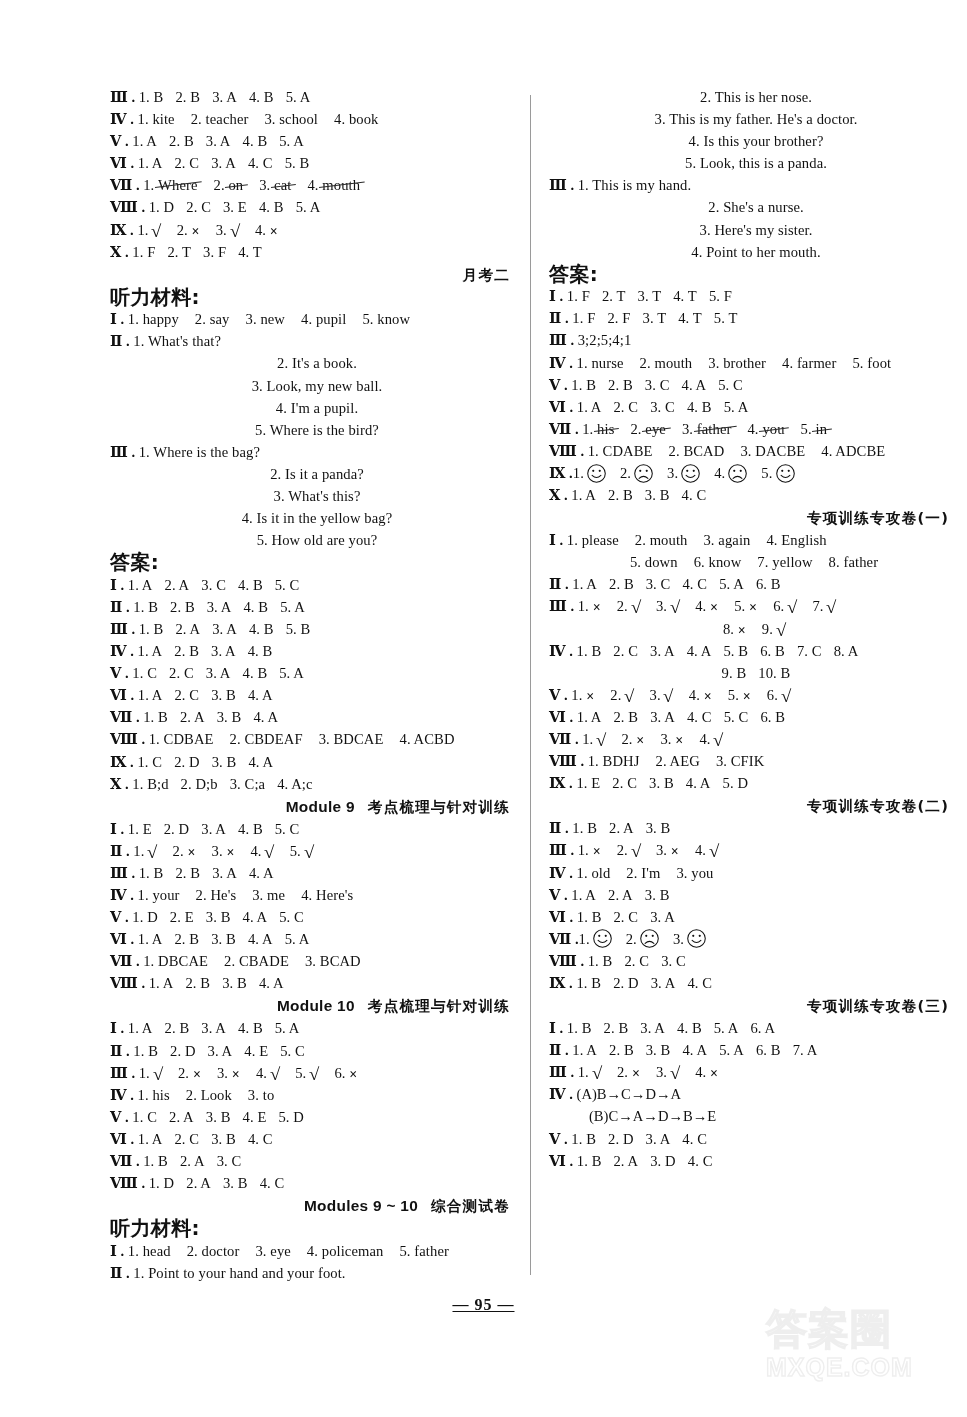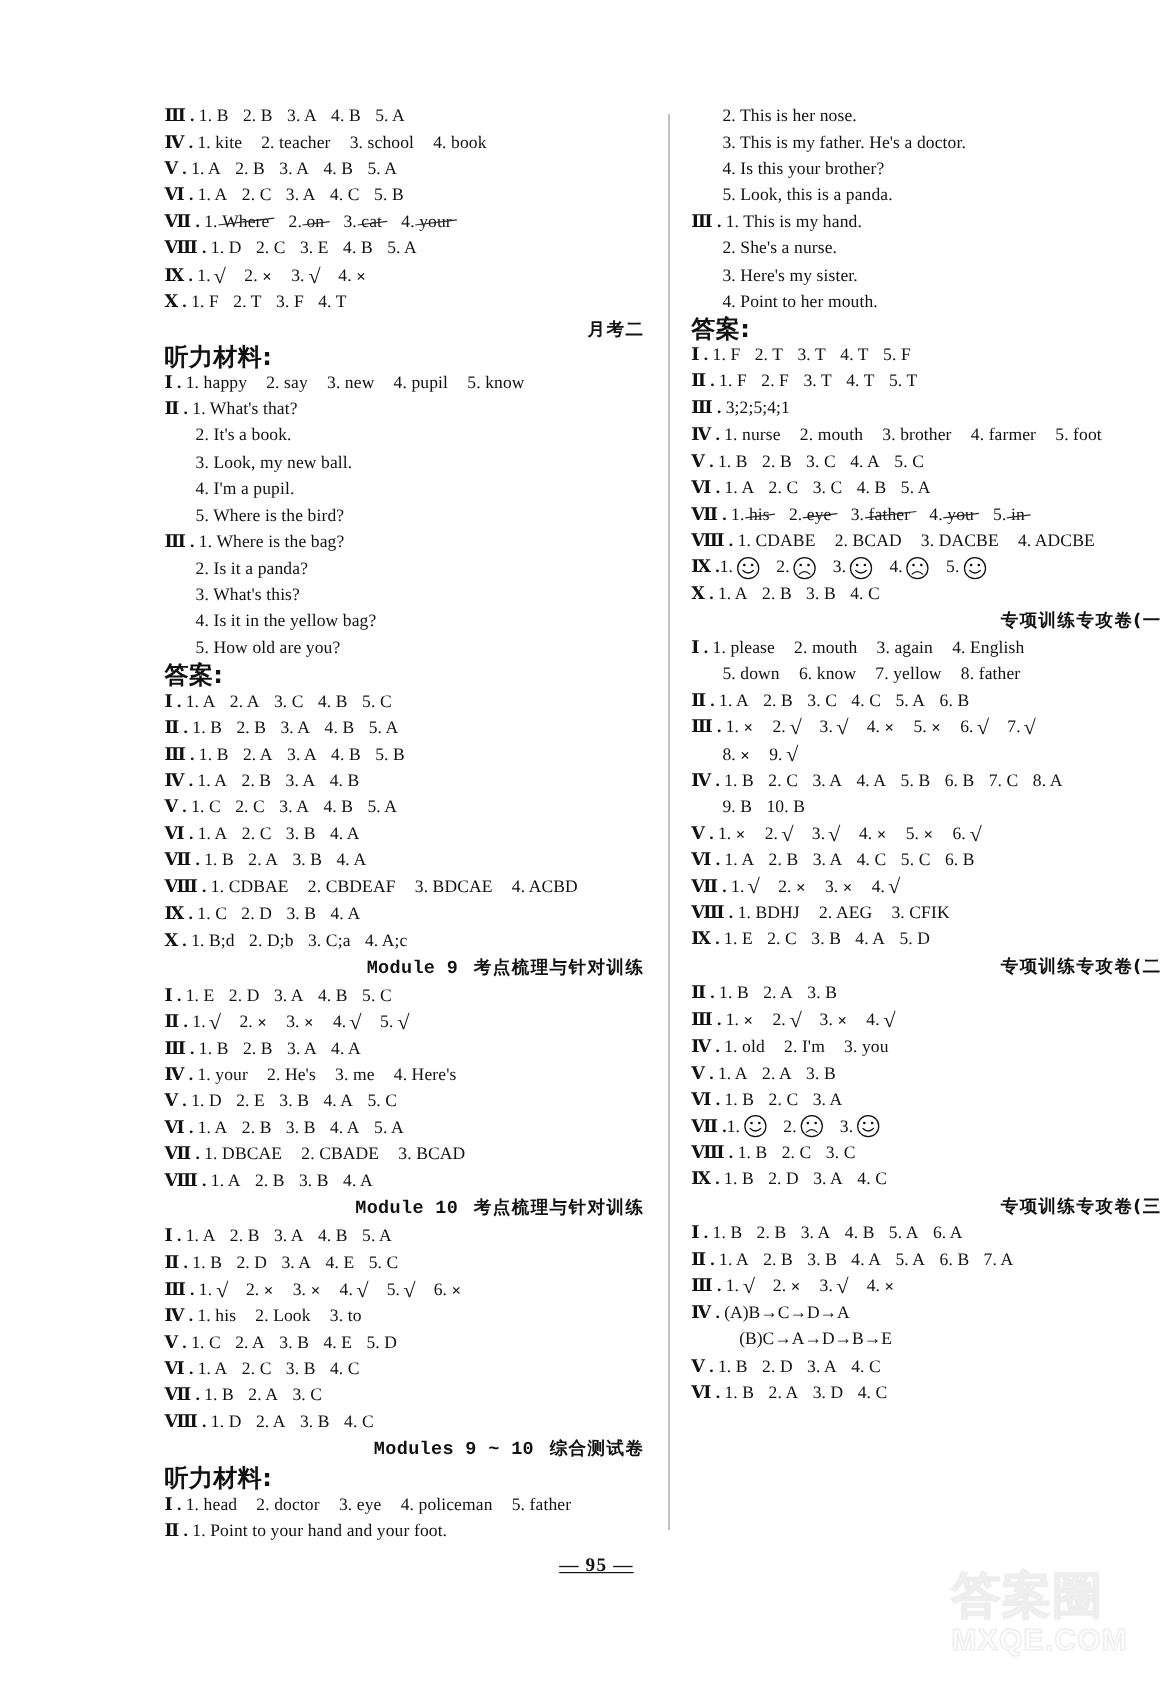--- a/index.html
+++ b/index.html
@@ -1,59 +1,59 @@
 <!DOCTYPE html>
 <html><head>
 <meta charset="utf-8">
 <style>
   html,body{margin:0;padding:0;background:#ffffff;}
   body{
     width:967px;height:1417px;position:relative;overflow:hidden;
     font-family:"Liberation Serif","DejaVu Serif",serif;
     color:#111;
   }
-  .page{position:absolute;inset:0;margin-left:27px;}
+  .page{position:absolute;inset:0;}
 
   
   .divider{
     position:absolute;left:530px;top:95px;width:1px;height:1180px;
     background:#9a9a9a;
   }
 
   
   .col{position:absolute;top:86px;width:400px;}
   .col-left{left:110px;}
   .col-right{left:549px;}
 
   
   .ln{
     font-size:14.6px;line-height:22.1px;white-space:nowrap;
     letter-spacing:.1px;
   }
-  .ln.indent{padding-left:26px;}
+  .ln.indent{padding-left:26px;text-align:center;}
   .ln.indent2{padding-left:40px;}
 
   .rn{font-weight:600;letter-spacing:0;}
   .it{display:inline-block;margin-right:12px;}
   .it-w{display:inline-block;margin-right:16px;}
 
   
   .heading{
     text-align:right;font-weight:bold;font-size:15.2px;line-height:23px;
     letter-spacing:.3px;
   }
   .cnhead{
     font-family:"DejaVu Sans","Liberation Sans",sans-serif;
     font-weight:bold;font-size:20px;line-height:22.5px;letter-spacing:.4px;
   }
   .heading .cn{
     font-family:"DejaVu Sans","Liberation Sans",sans-serif;
     font-size:14.6px;letter-spacing:1.2px;
   }
-  .heading .en{font-family:Liberation Mono, monospace;font-size:15.4px;}
+  .heading .en{font-family:Liberation Sans, sans-serif;font-size:15.4px;}
   .gap{display:inline-block;width:13px;}
 
   
   .mk{display:inline-block;font-size:15px;line-height:1;vertical-align:-1px;}
   .tick{font-weight:600;transform:scale(1.25,1.15);display:inline-block;}
   .cross{font-weight:700;font-size:14px;}
 
   
   .faces{display:flex;align-items:center;gap:0;}
   .face-wrap{display:inline-flex;align-items:center;margin-right:13px;}
@@ -99,21 +99,21 @@
 <div class="page">
 
   <div class="divider"></div>
 
   <div class="col col-left">
     <div>
         <div class="ln"><span class="rn">Ⅲ . </span><span class="it">1. B</span><span class="it">2. B</span><span class="it">3. A</span><span class="it">4. B</span><span class="it">5. A</span></div>
         <div class="ln"><span class="rn">Ⅳ . </span><span class="it-w">1. kite</span><span class="it-w">2. teacher</span><span class="it-w">3. school</span><span class="it-w">4. book</span></div>
         <div class="ln"><span class="rn">Ⅴ . </span><span class="it">1. A</span><span class="it">2. B</span><span class="it">3. A</span><span class="it">4. B</span><span class="it">5. A</span></div>
         <div class="ln"><span class="rn">Ⅵ . </span><span class="it">1. A</span><span class="it">2. C</span><span class="it">3. A</span><span class="it">4. C</span><span class="it">5. B</span></div>
-        <div class="ln"><span class="rn">Ⅶ . </span><span class="it-w"><span>1.  </span><span class="fill">Where</span></span><span class="it-w"><span>2. </span><span class="fill">on</span></span><span class="it-w"><span>3. </span><span class="fill">cat</span></span><span class="it-w"><span>4. </span><span class="fill">your</span></span></div>
+        <div class="ln"><span class="rn">Ⅶ . </span><span class="it-w"><span>1.  </span><span class="fill">Where</span></span><span class="it-w"><span>2. </span><span class="fill">on</span></span><span class="it-w"><span>3. </span><span class="fill">cat</span></span><span class="it-w"><span>4. </span><span class="fill">mouth</span></span></div>
         <div class="ln"><span class="rn">Ⅷ . </span><span class="it">1. D</span><span class="it">2. C</span><span class="it">3. E</span><span class="it">4. B</span><span class="it">5. A</span></div>
         <div class="ln"><span class="rn">Ⅸ . </span><span class="it-w"><span>1. </span><span class="mk tick">√</span></span><span class="it-w"><span>2. </span><span class="mk cross">×</span></span><span class="it-w"><span>3. </span><span class="mk tick">√</span></span><span class="it-w"><span>4. </span><span class="mk cross">×</span></span></div>
         <div class="ln"><span class="rn">Ⅹ . </span><span class="it">1. F</span><span class="it">2. T</span><span class="it">3. F</span><span class="it">4. T</span></div>
       </div>
     <div class="heading">
       <span class="cn">月考二</span>
     </div>
     <div class="cnhead">听力材料:</div>
     <div>
         <div class="ln"><span class="rn">Ⅰ . </span><span class="it-w">1. happy</span><span class="it-w">2. say</span><span class="it-w">3. new</span><span class="it-w">4. pupil</span><span class="it-w">5. know</span></div>

